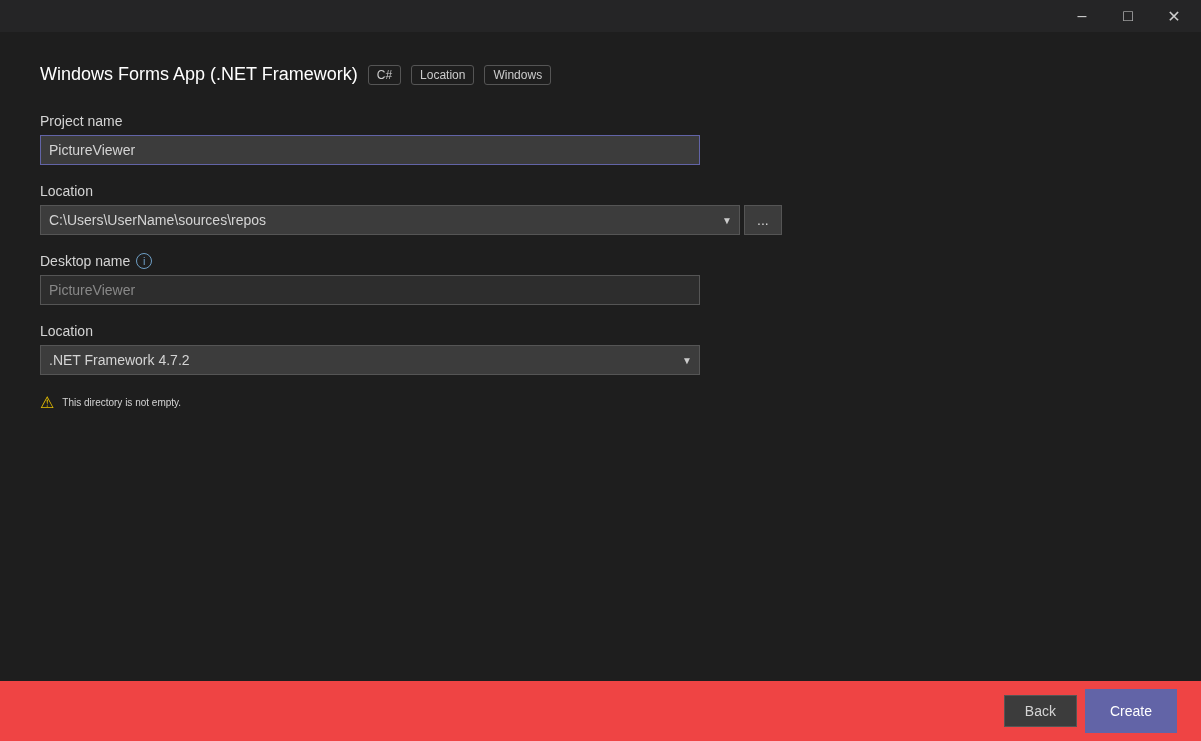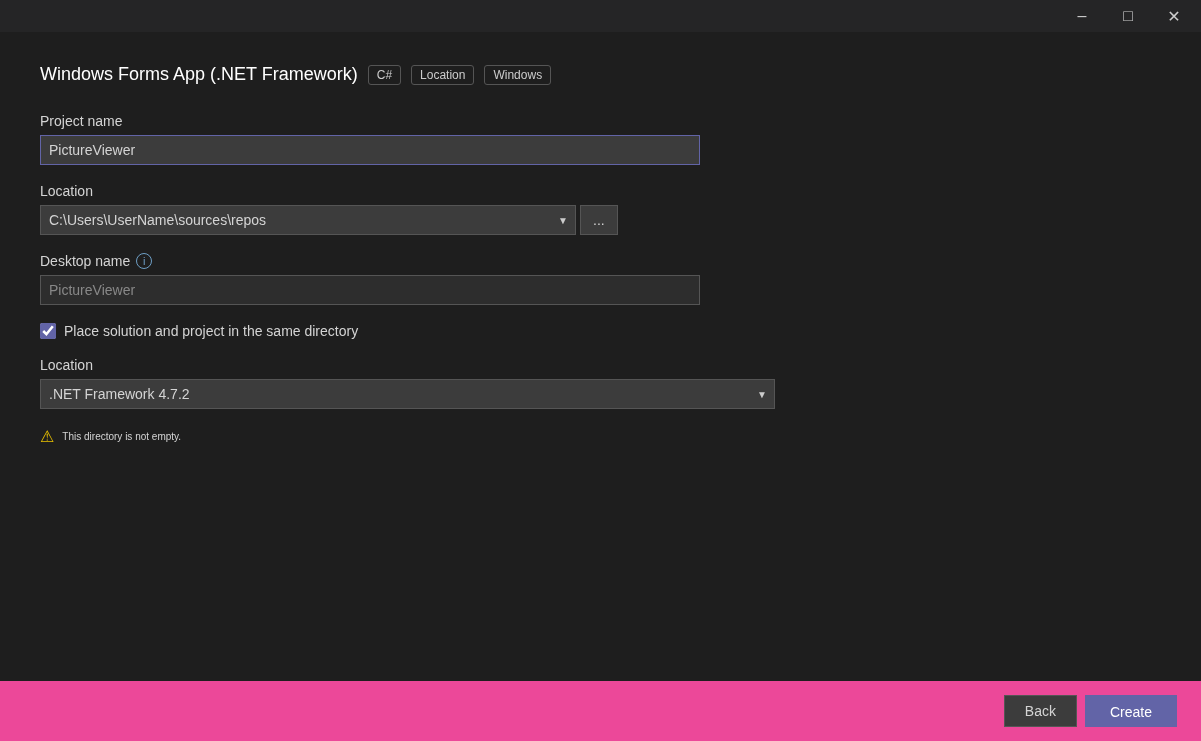--- a/index.html
+++ b/index.html
@@ -118,21 +118,21 @@
     }
 
     .location-row {
       display: flex;
       gap: 4px;
       align-items: center;
     }
 
     .location-select-wrapper {
       position: relative;
-      width: 536px;
+      width: 700px;
     }
 
     .location-select {
       width: 100%;
       height: 30px;
       background-color: #3c3c3c;
       border: 1px solid #555555;
       color: #d4d4d4;
       padding: 4px 28px 4px 8px;
       font-size: 14px;
@@ -185,21 +185,21 @@
     }
 
     .checkbox-label {
       font-size: 14px;
       color: #d4d4d4;
       cursor: pointer;
     }
 
     .framework-select-wrapper {
       position: relative;
-      width: 735px;
+      width: 660px;
     }
 
     .framework-select {
       width: 100%;
       height: 30px;
       background-color: #3c3c3c;
       border: 1px solid #555555;
       color: #d4d4d4;
       padding: 4px 28px 4px 8px;
       font-size: 14px;
@@ -237,36 +237,36 @@
       position: absolute;
       bottom: 0;
       right: 0;
       width: 100%;
       height: 60px;
       display: flex;
       align-items: center;
       justify-content: flex-end;
       padding: 0 24px;
       gap: 8px;
-      background-color: #ec4899;
+      background-color: #ef4444;
     }
 
     .btn-back {
       height: 32px;
       padding: 0 20px;
       background-color: #3c3c3c;
       border: 1px solid #555555;
       color: #d4d4d4;
       font-size: 14px;
       font-family: inherit;
       cursor: pointer;
     }
 
     .btn-create {
-      height: 32px;
+      height: 44px;
       padding: 8px 24px;
       background-color: #6264a7;
       border: 1px solid #6264a7;
       color: #ffffff;
       font-size: 14px;
       font-family: inherit;
       cursor: pointer;
     }
   </style>
 </head>
@@ -309,24 +309,20 @@
   </div>
 
   <div class="form-group">
     <div class="form-label">
       <span>Desktop name</span>
       <span class="info-icon">i</span>
     </div>
     <input type="text" class="form-input solution-input" placeholder="PictureViewer" style="">
   </div>
 
-  <div class="checkbox-row">
-    <input type="checkbox" class="checkbox-input" id="same-dir-checkbox" checked="" style="">
-    <label for="same-dir-checkbox" class="checkbox-label">Place solution and project in the same directory</label>
-  </div>
 
   <div class="form-group">
     <div class="form-label">
       <span>Location</span>
     </div>
     <div class="framework-select-wrapper">
       <select class="framework-select">
         <option>.NET Framework 4.7.2</option>
       </select>
       <span class="select-arrow">▼</span>

